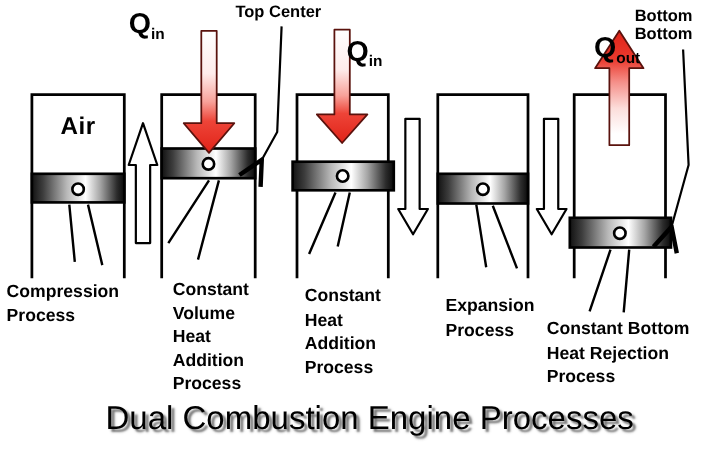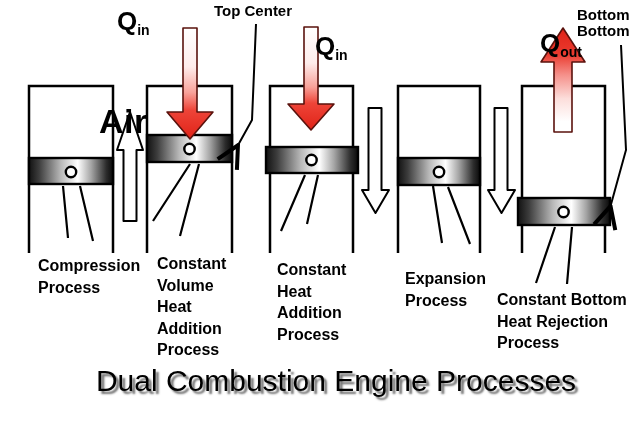--- a/index.html
+++ b/index.html
@@ -2,21 +2,21 @@
 <html><head>
 <meta charset="utf-8">
 <style>
   html,body{margin:0;padding:0;background:#fff;}
   .stage{
     position:relative;width:640px;height:427px;background:#ffffff;
     font-family:"Liberation Sans", sans-serif;overflow:hidden;
   }
   .stage svg{position:absolute;left:0;top:0;}
   .lbl{position:absolute;color:#000;font-weight:bold;white-space:nowrap;}
-  .air{font-size:34px;letter-spacing:0.5px;margin-left:44px;}
+  .air{font-size:22px;letter-spacing:0.5px;}
   .qlabel{font-size:26px;line-height:26px;}
   .qlabel sub{font-size:14px;font-weight:bold;vertical-align:-5px;letter-spacing:0;}
   .marker-lbl{font-size:15px;line-height:16px;}
   .proc{font-size:16px;line-height:21.5px;}
   .proc div{white-space:nowrap;}
   .title{
     position:absolute;left:16px;top:364px;width:640px;text-align:center;
     font-size:30px;font-weight:normal;color:#000;
     text-shadow:3px 3px 2px rgba(90,90,90,0.85);
     letter-spacing:0px;
@@ -101,21 +101,21 @@
 
   <div class="lbl qlabel" style="left:512px;top:30px;margin-left:28px;"><span>Q</span><sub>out</sub></div>
 
   <div class="lbl marker-lbl" style="left:214px;top:3px;">Top Center</div>
 
   <div class="lbl marker-lbl" style="left:577px;top:7px;">
     <div>Bottom</div>
     <div>Bottom</div>
   </div>
 
-  <div class="lbl proc" style="left:38px;top:255px;">
+  <div class="lbl proc" style="left:6px;top:255px;">
     <div>Compression</div>
     <div>Process</div>
   </div>
 
   <div class="lbl proc" style="left:157px;top:253px;">
     <div>Constant</div>
     <div>Volume</div>
     <div>Heat</div>
     <div>Addition</div>
     <div>Process</div>

